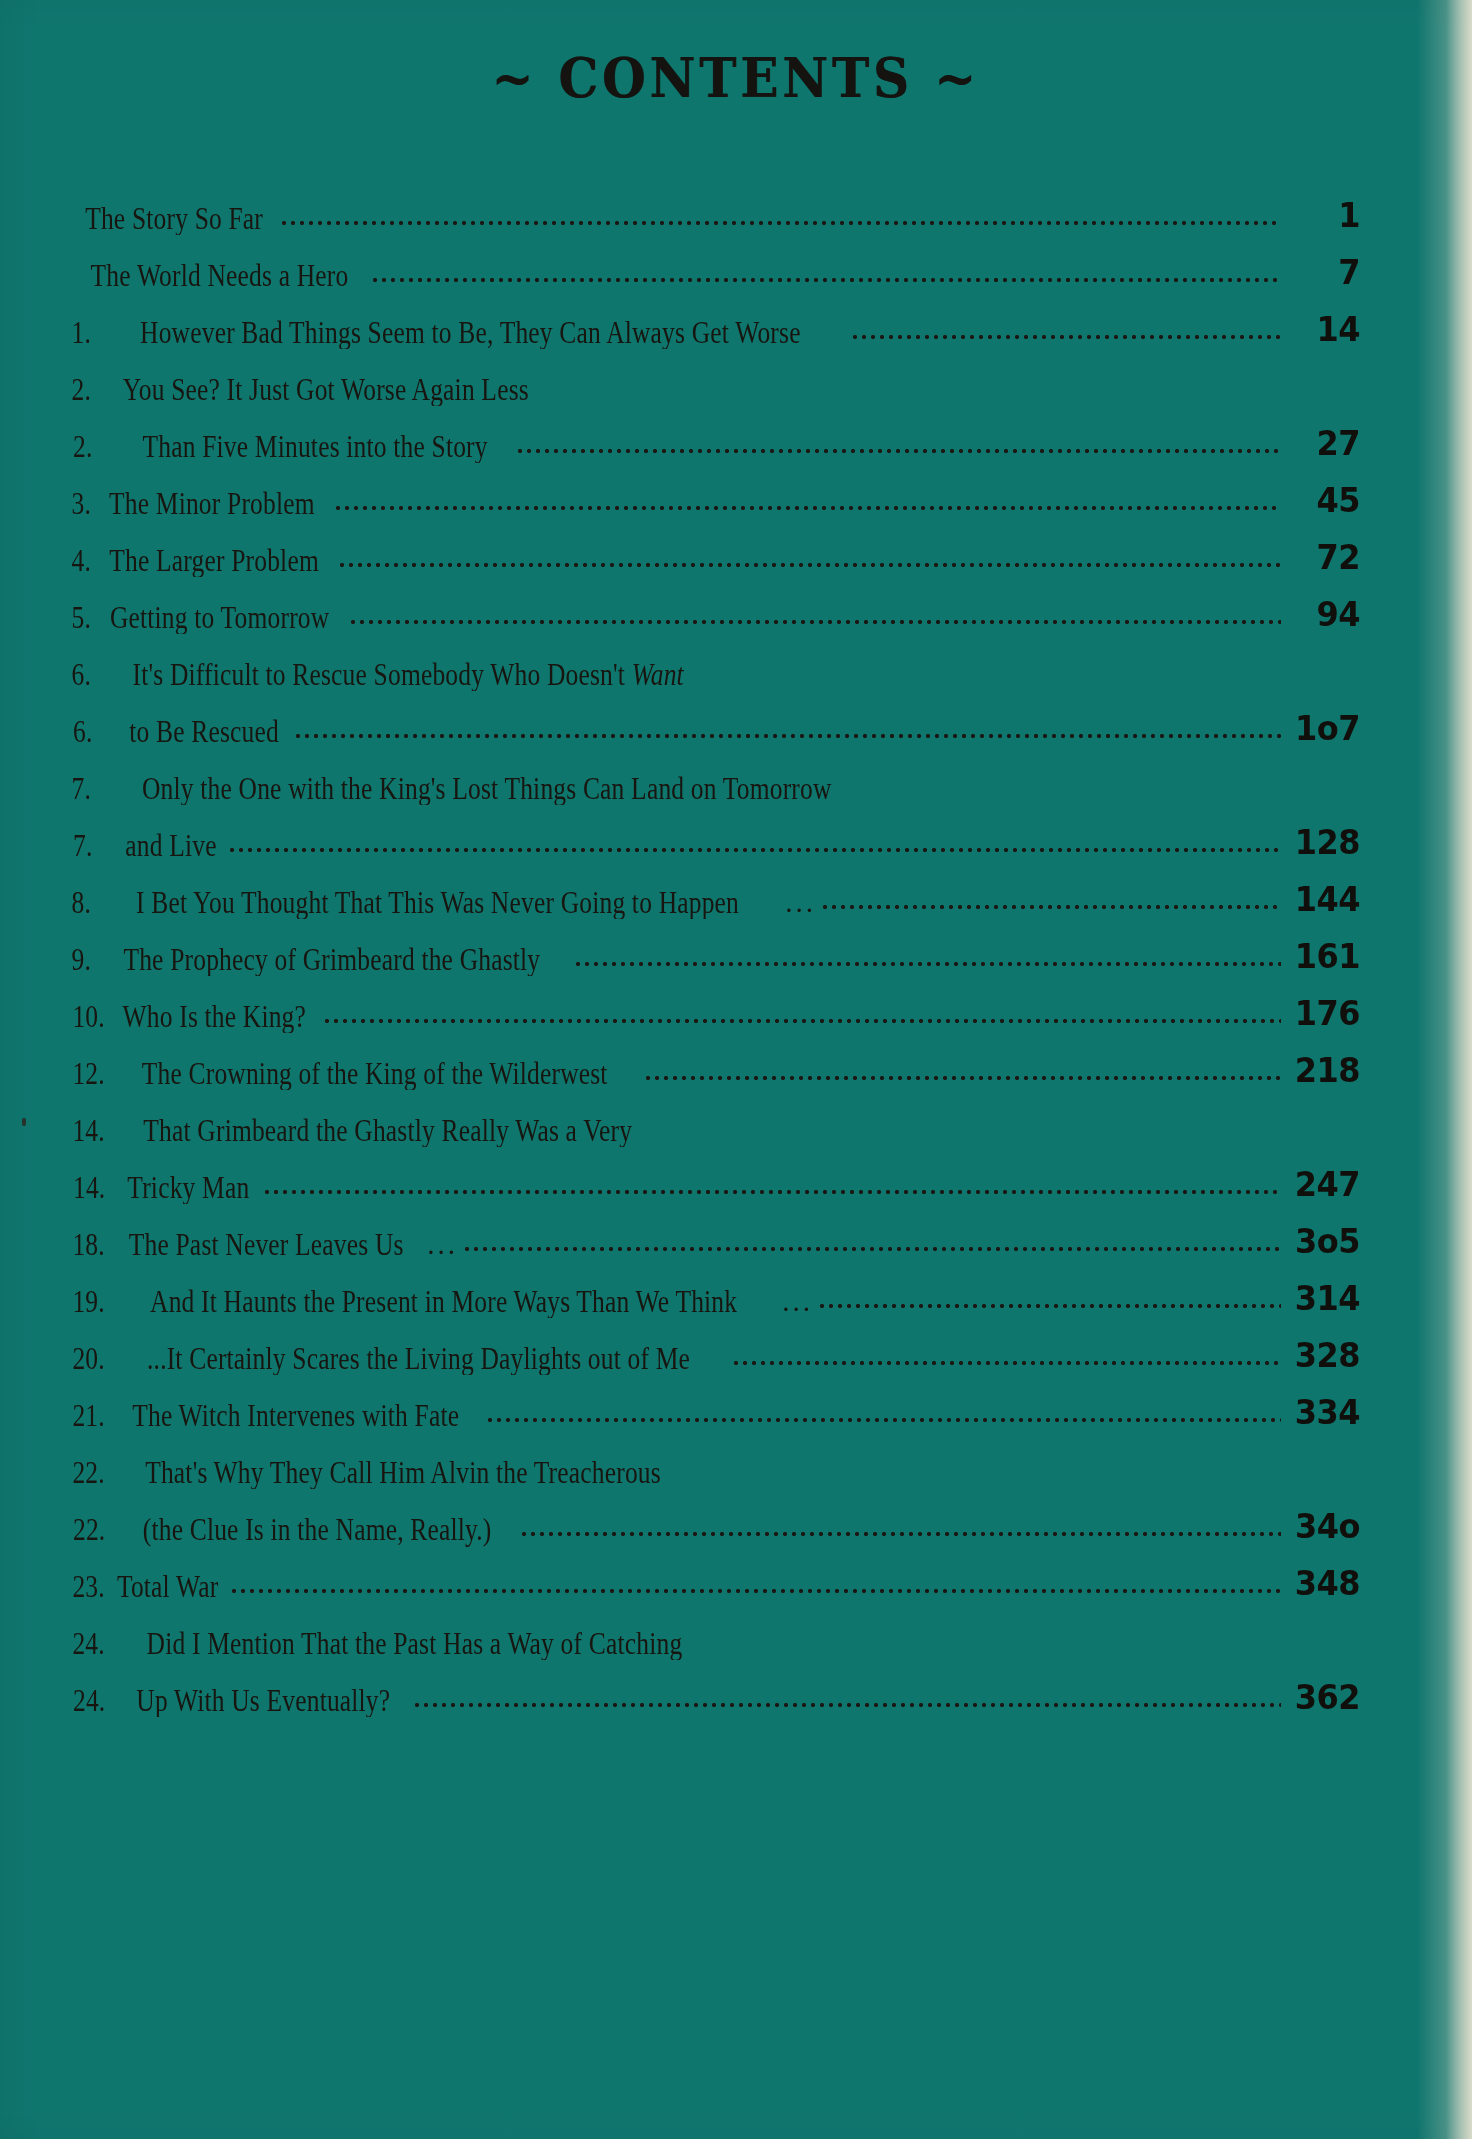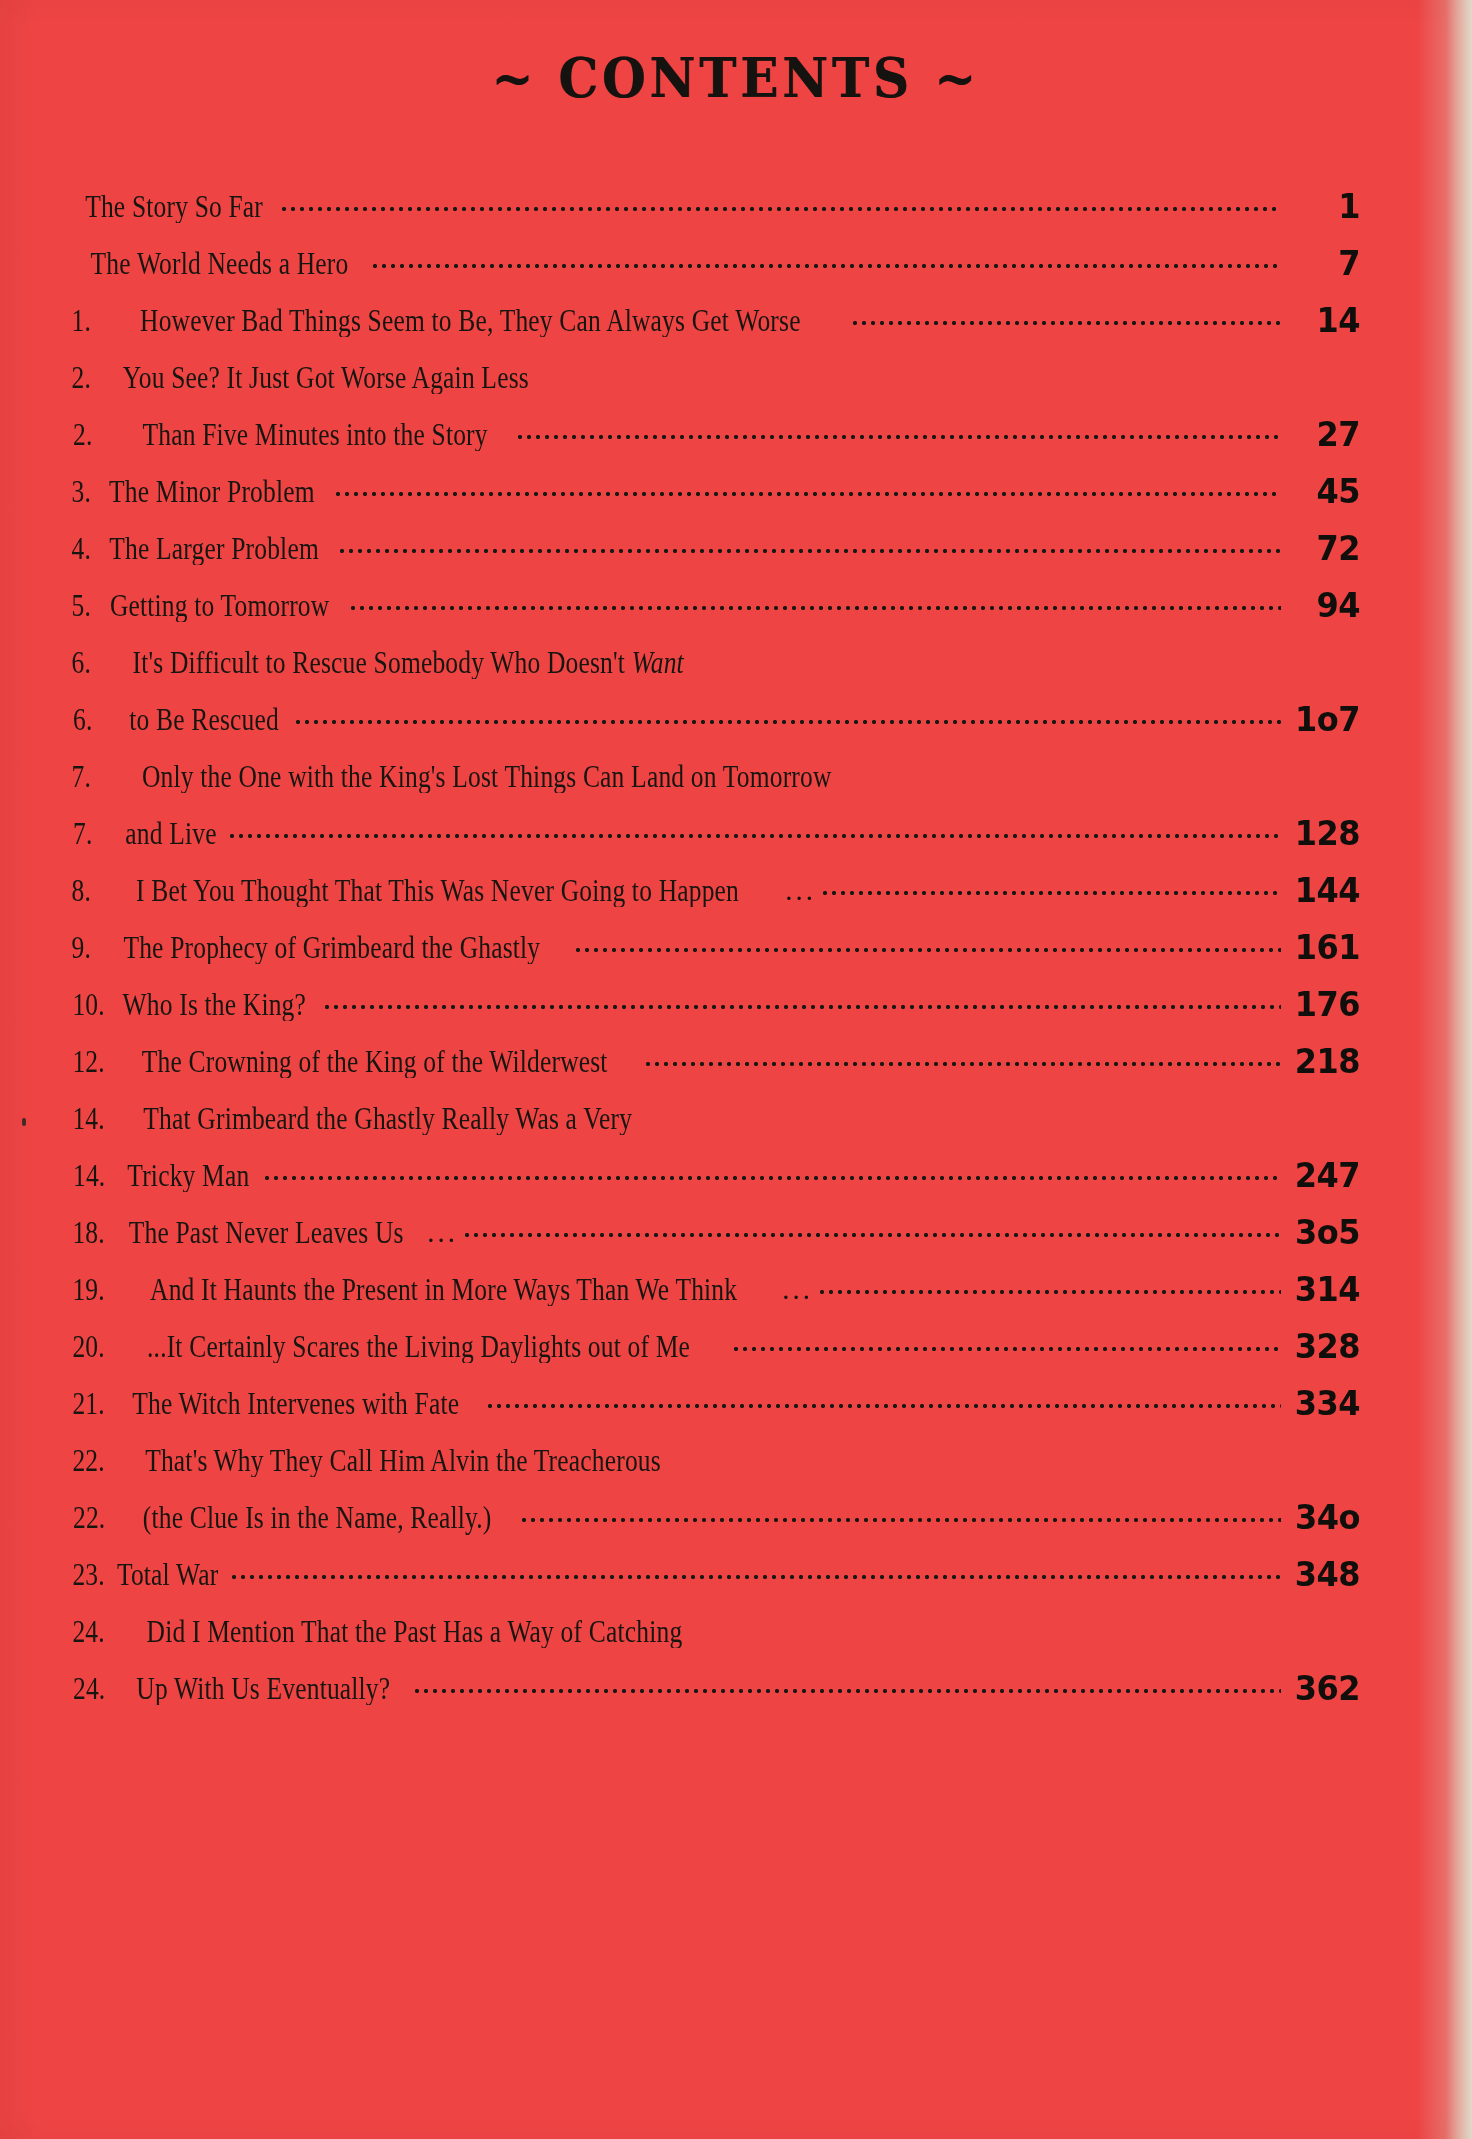--- a/index.html
+++ b/index.html
@@ -11,21 +11,21 @@
     width: 1472px;
     height: 2139px;
     overflow: hidden;
     font-family: "DejaVu Serif", serif;
   }
 
   #page {
     position: relative;
     width: 1472px;
     height: 2139px;
-    background: #ef4444;
+    background: #0f766e;
     box-sizing: border-box;
   }
 
   
   #paper-texture {
     position: absolute;
     inset: 0;
     background:
       linear-gradient(to right, rgba(0,0,0,0.035) 0px, rgba(0,0,0,0) 40px),
       linear-gradient(to left,  rgba(214,214,198,0.55) 0px, rgba(0,0,0,0) 55px),
@@ -60,21 +60,21 @@
     width: 1290px;
   }
 
   .toc-entry {
     position: relative;
     margin-bottom: 0px;
   }
 
   .toc-line {
     display: flex;
-    align-items: center;
+    align-items: flex-end;
     width: 100%;
     height: 57px;
   }
 
   .entry-num {
     flex: 0 0 auto;
     font-family: "Liberation Serif", serif;
     font-size: 29px;
     color: #17150f;
     font-weight: 400;

